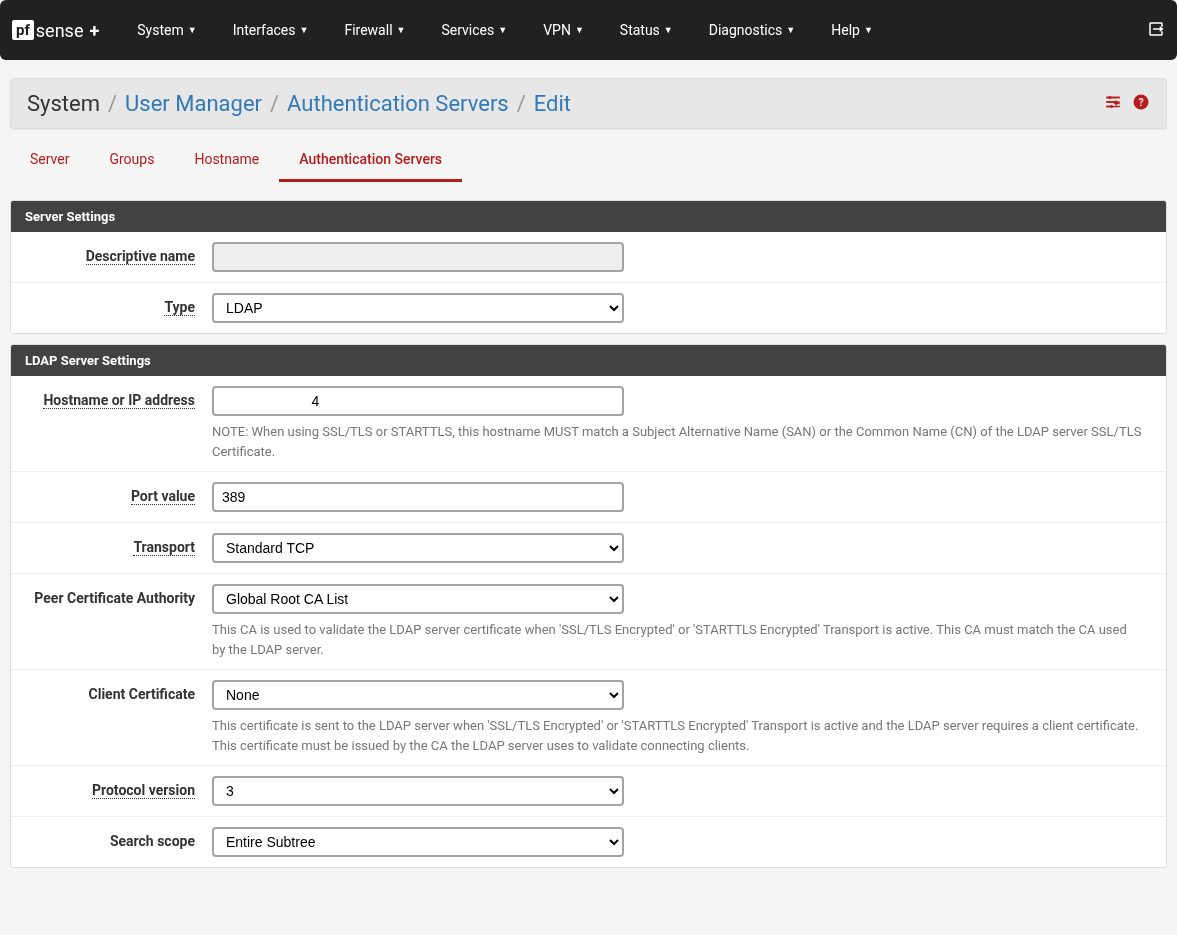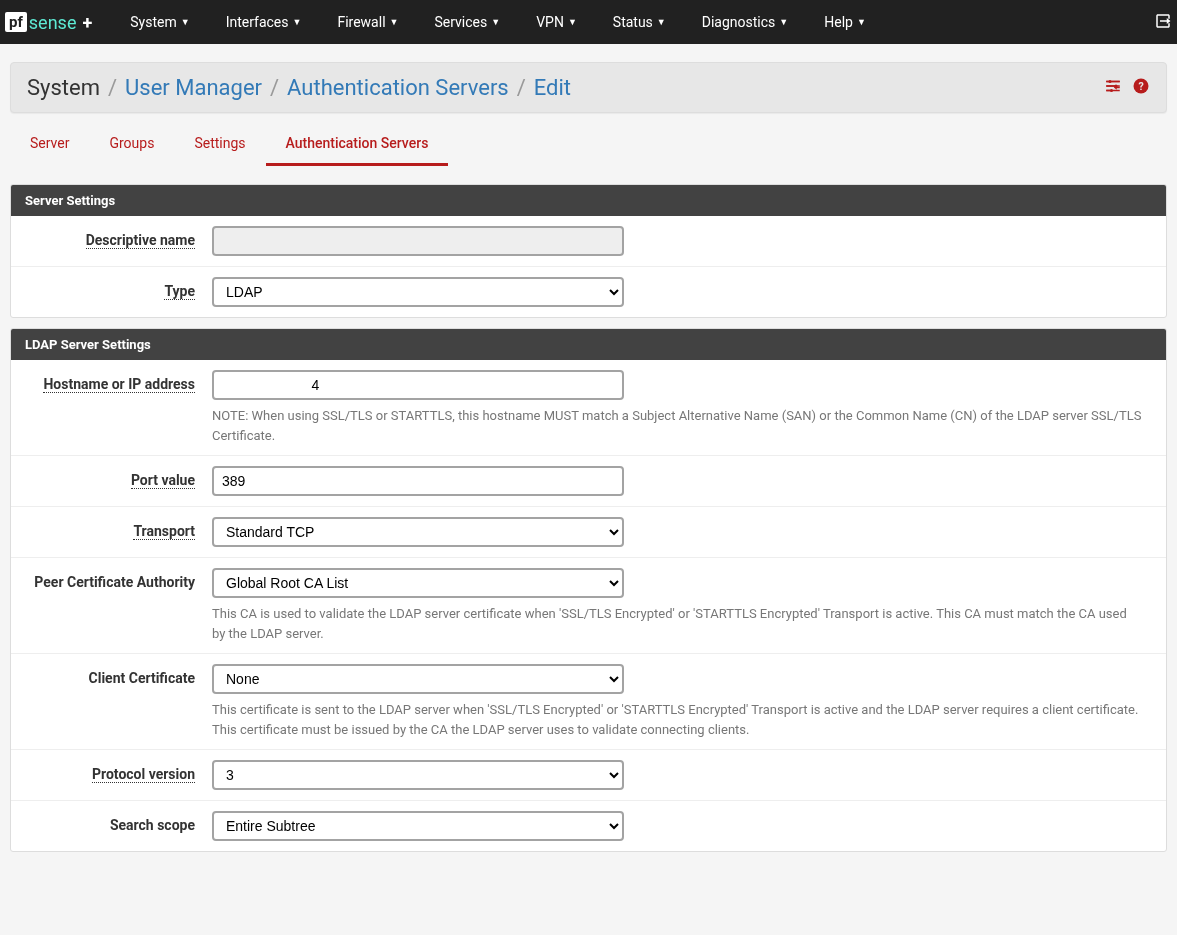--- a/index.html
+++ b/index.html
@@ -7,40 +7,41 @@
     font-family: -apple-system, BlinkMacSystemFont, "Segoe UI", Roboto, "Helvetica Neue", Arial, sans-serif;
     font-size: 14px;
     color: #333;
     background: #f5f5f5;
     width: 1177px;
   }
   
   .navbar {
     background: #212121;
     color: #fff;
-    height: 44px;
-    display: flex;
-    align-items: center;
-    padding: 0 5px;
+    height: 60px;
+    display: flex;
+    align-items: center;
+    padding: 0 12px;
+    border-radius: 6px;
   }
   .navbar-brand {
     display: flex;
     align-items: center;
     margin-right: 20px;
   }
   .logo-pf {
     background: #fff;
     color: #212121;
     font-weight: 700;
     padding: 1px 4px;
     border-radius: 2px;
     font-size: 15px;
   }
   .logo-sense {
-    color: #5eead4;
+    color: #ffffff;
     font-weight: 400;
     font-size: 18px;
     margin-left: 2px;
   }
   .logo-plus {
     color: #fff;
     font-weight: 700;
     font-size: 18px;
     margin-left: 6px;
   }
@@ -259,21 +260,21 @@
           <circle cx="12" cy="12" r="10"></circle>
           <text x="12" y="17" text-anchor="middle" font-size="14" fill="#e7e7e7" font-weight="700">?</text>
         </svg>
     </span>
   </div>
 </div>
 
 <div class="tabs">
   <div class="tab">Server</div>
   <div class="tab">Groups</div>
-  <div class="tab">Settings</div>
+  <div class="tab">Hostname</div>
   <div class="tab active">Authentication Servers</div>
 </div>
 
 <div class="panel">
   <div class="panel-heading">Server Settings</div>
 
   <div class="form-row">
     <div class="row-label uline"><span>Descriptive name</span></div>
     <div class="row-content">
       <input type="text" disabled="" value="" style="">

